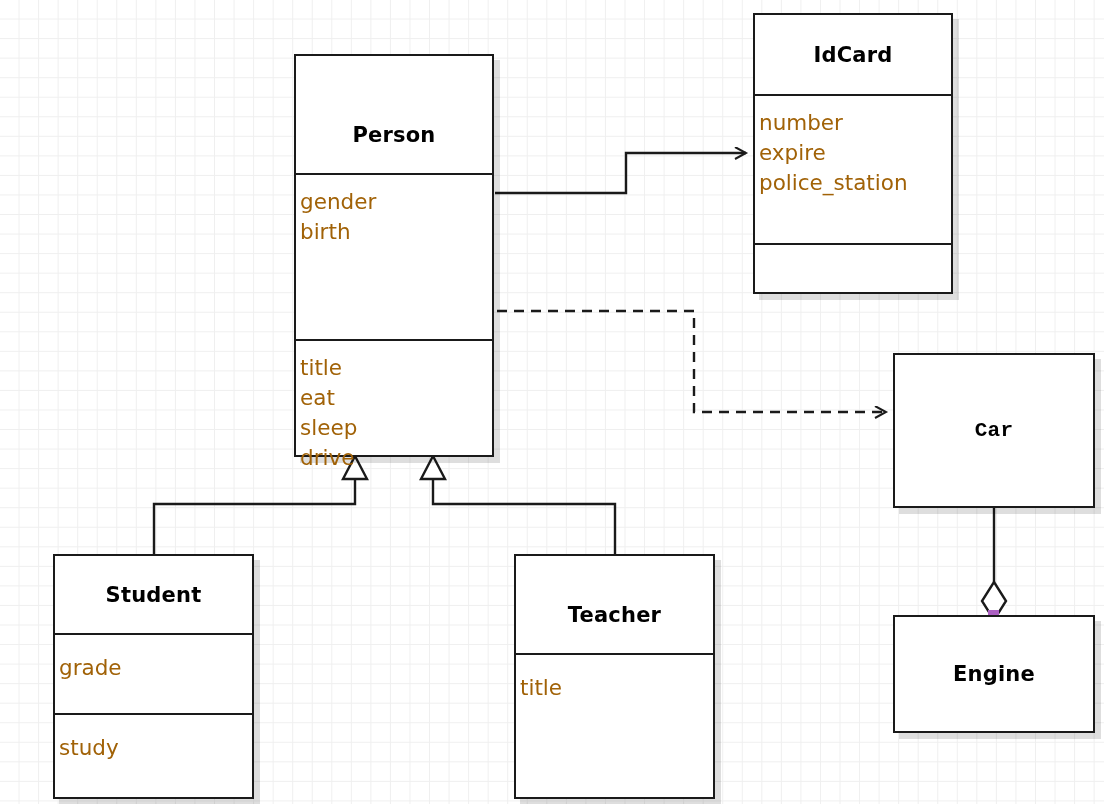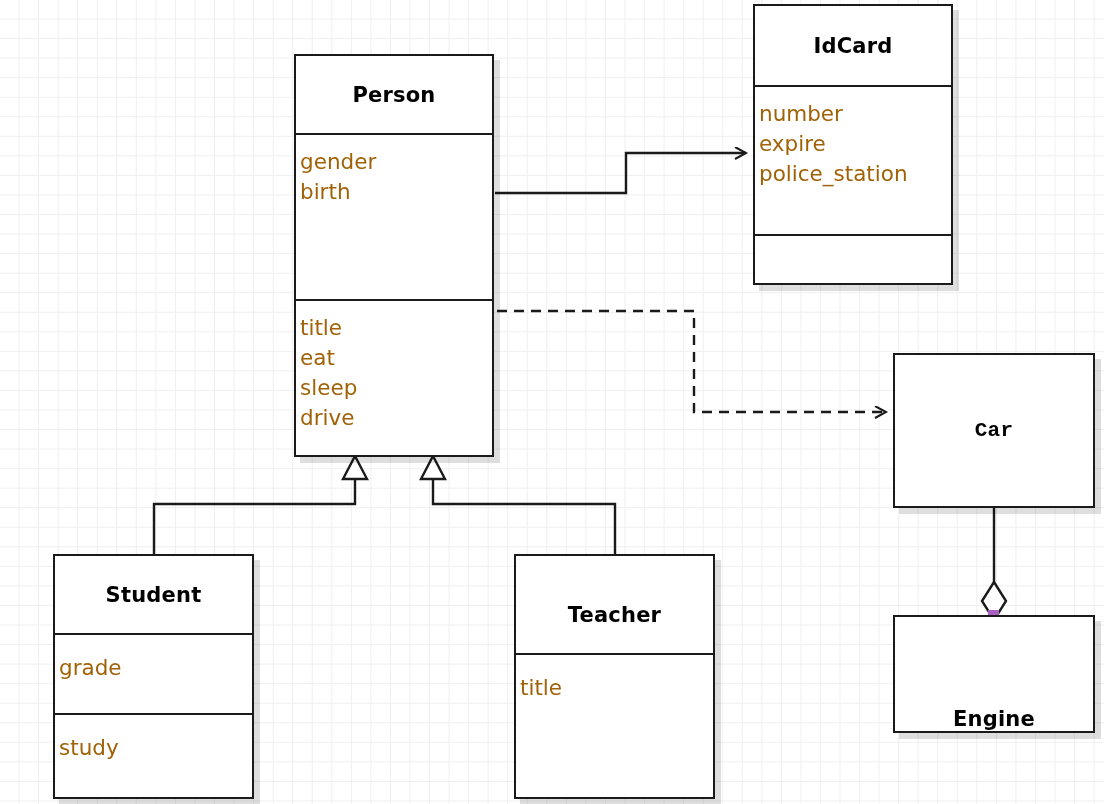--- a/index.html
+++ b/index.html
@@ -105,36 +105,36 @@
     <g>
       <path d="M 994,474 L 994,582" fill="none" stroke="#1a1a1a" stroke-width="2.4"></path>
       <polygon points="994,582 1006,601 994,620 982,601" fill="#ffffff" stroke="#1a1a1a" stroke-width="2.4" stroke-linejoin="miter"></polygon>
     </g>
   </svg>
 
   <div class="handle" style="left:988px; top:469px;"></div>
   <div class="handle" style="left:988px; top:610px;"></div>
 
   <div class="uml-class" style="left:294px; top:54px; width:200px; height:403px;">
-    <div class="compartment cls-title" style="height:77px;">
+    <div class="compartment cls-title" style="height:77px;margin-top:40px;">
       <span>Person</span>
     </div>
     <div class="compartment divider member-list" style="height:166px; padding-left:4px;">
       <div class="member">gender</div>
       <div class="member">birth</div>
     </div>
     <div class="compartment divider member-list" style="height:156px; padding-left:4px;">
       <div class="member">title</div>
       <div class="member">eat</div>
       <div class="member">sleep</div>
       <div class="member">drive</div>
     </div>
   </div>
 
-  <div class="uml-class" style="left:753px; top:4px; width:200px; height:281px;">
+  <div class="uml-class" style="left:753px; top:13px; width:200px; height:281px;">
     <div class="compartment cls-title" style="height:79px;">
       <span>IdCard</span>
     </div>
     <div class="compartment divider member-list" style="height:149px; padding-left:4px;">
       <div class="member">number</div>
       <div class="member">expire</div>
       <div class="member">police_station</div>
     </div>
     <div class="compartment divider" style="height:49px;"></div>
   </div>
@@ -160,18 +160,18 @@
     </div>
   </div>
 
   <div class="uml-class" style="left:893px; top:353px; width:202px; height:155px;font-family:Liberation Mono, monospace;">
     <div class="compartment cls-title" style="height:100%;">
       <span>Car</span>
     </div>
   </div>
 
   <div class="uml-class" style="left:893px; top:615px; width:202px; height:118px;">
-    <div class="compartment cls-title" style="height:100%;align-items:flex-end;">
+    <div class="compartment cls-title" style="height:100%;">
       <span>Engine</span>
     </div>
   </div>
 
 </div>
 
 </body></html>

